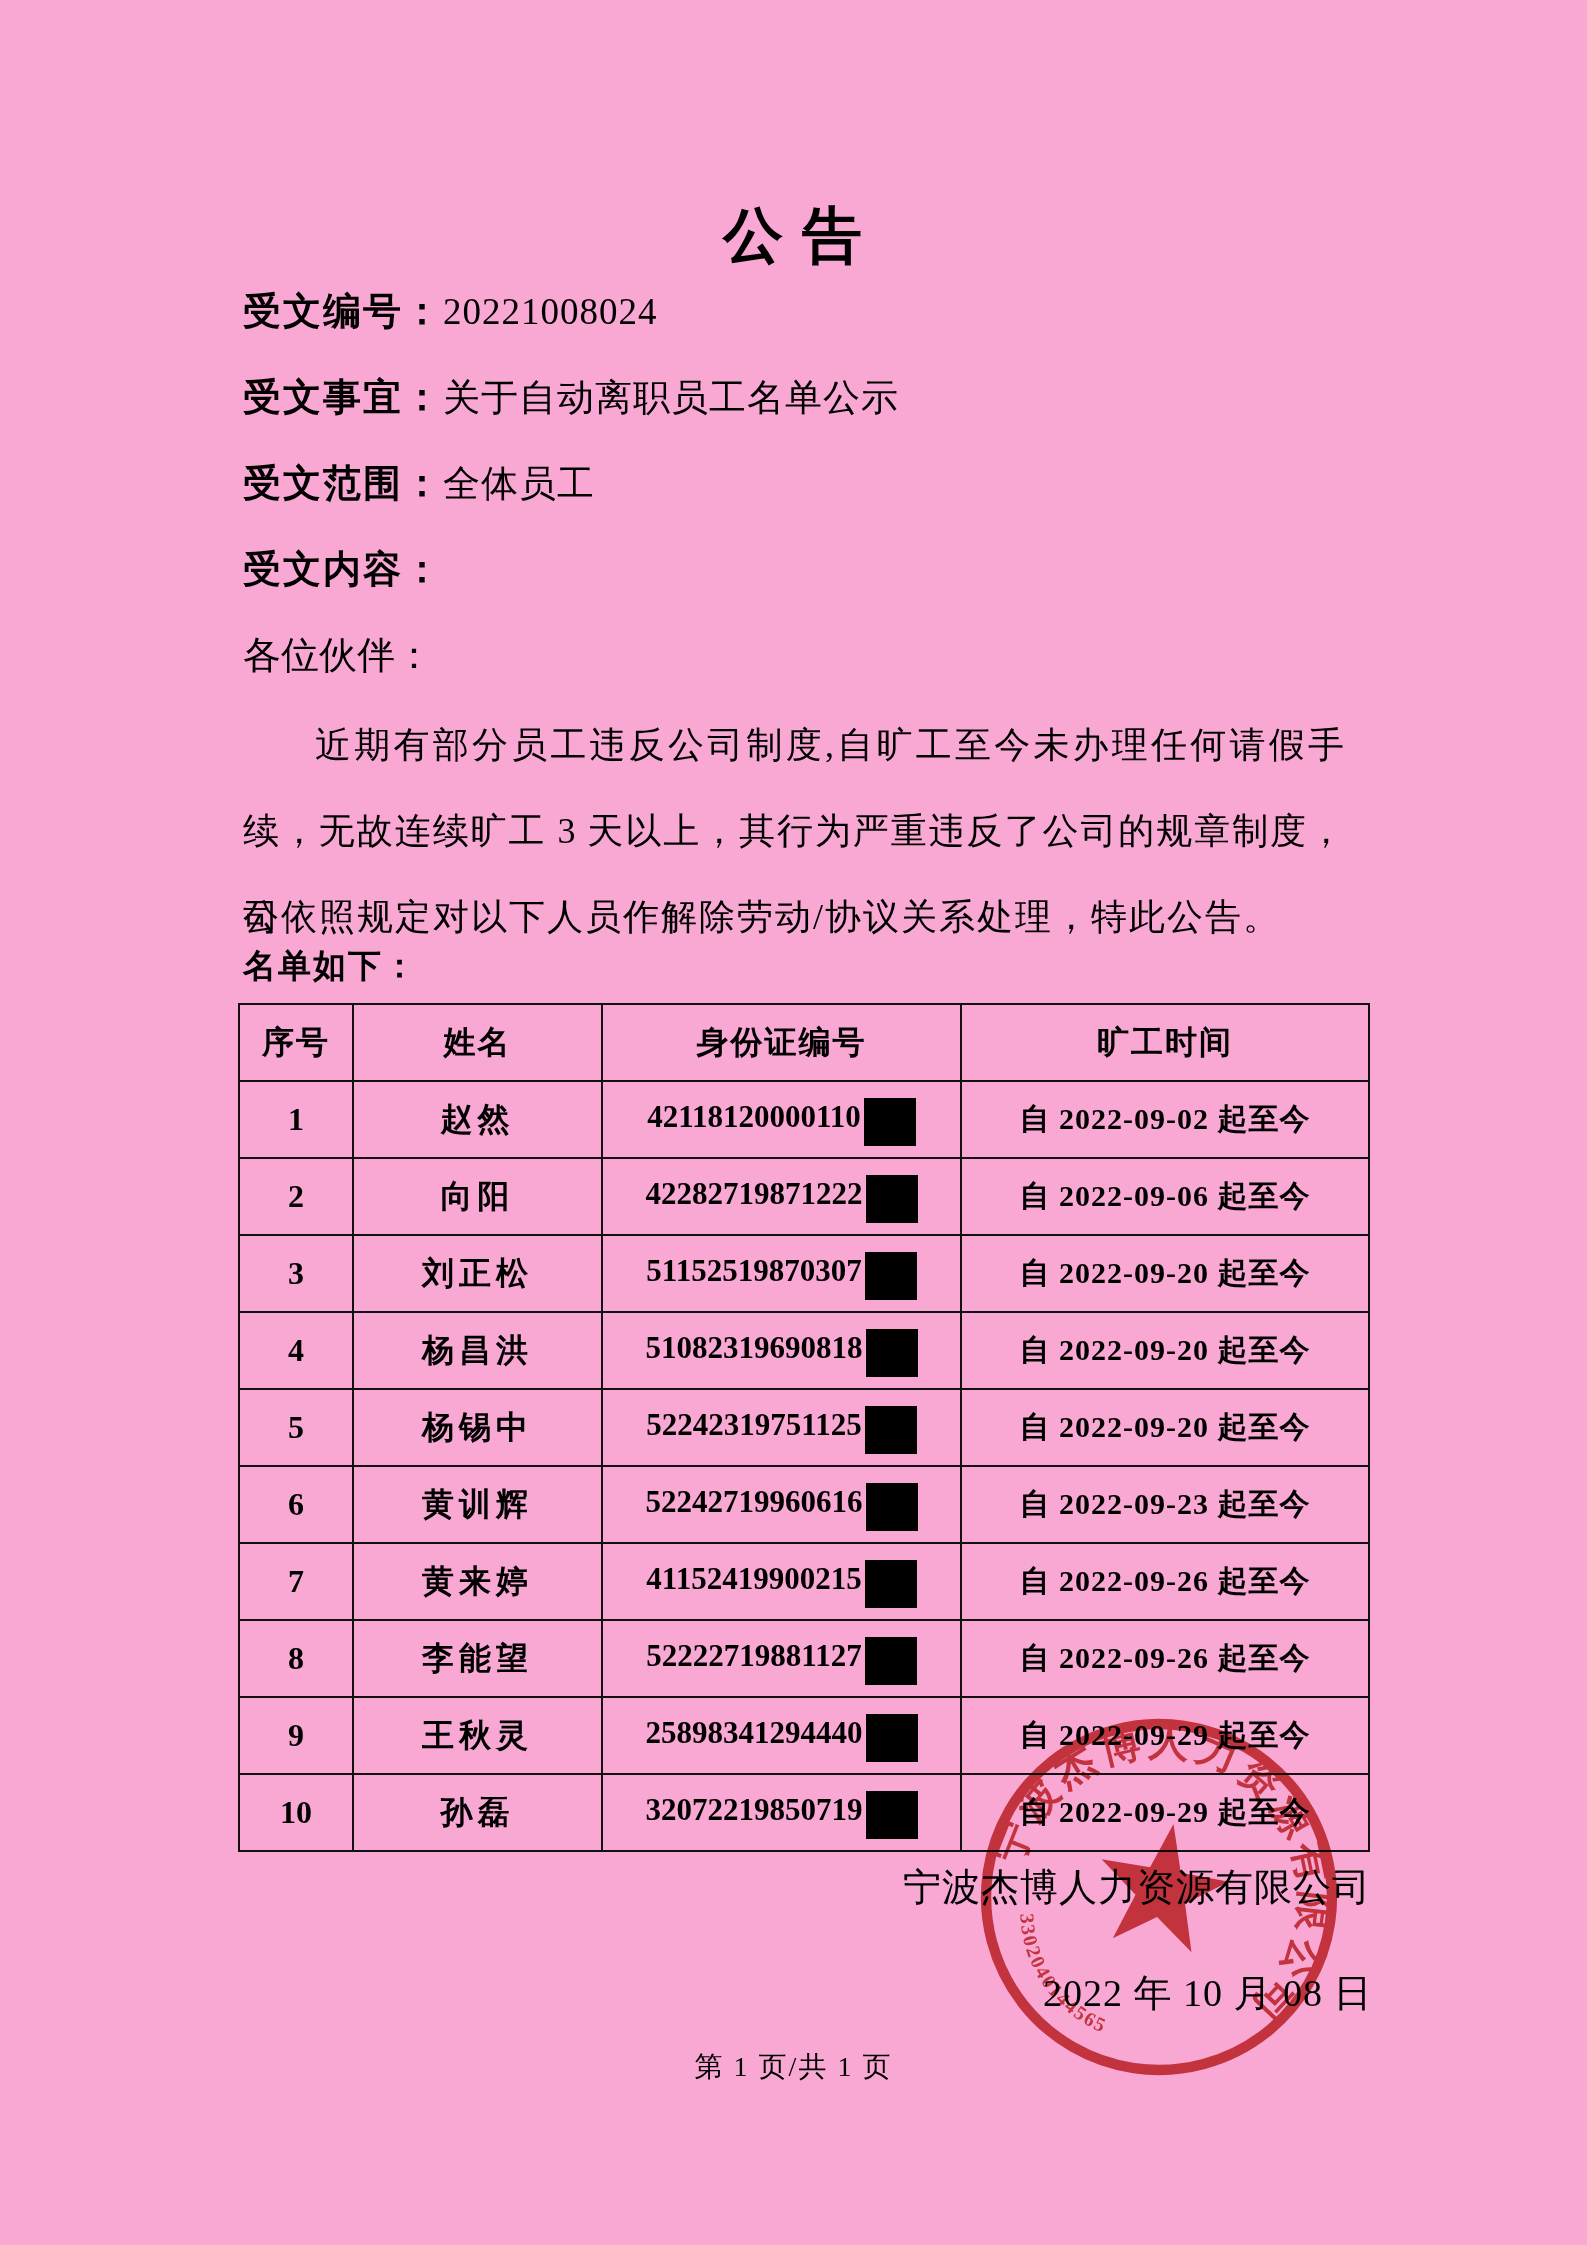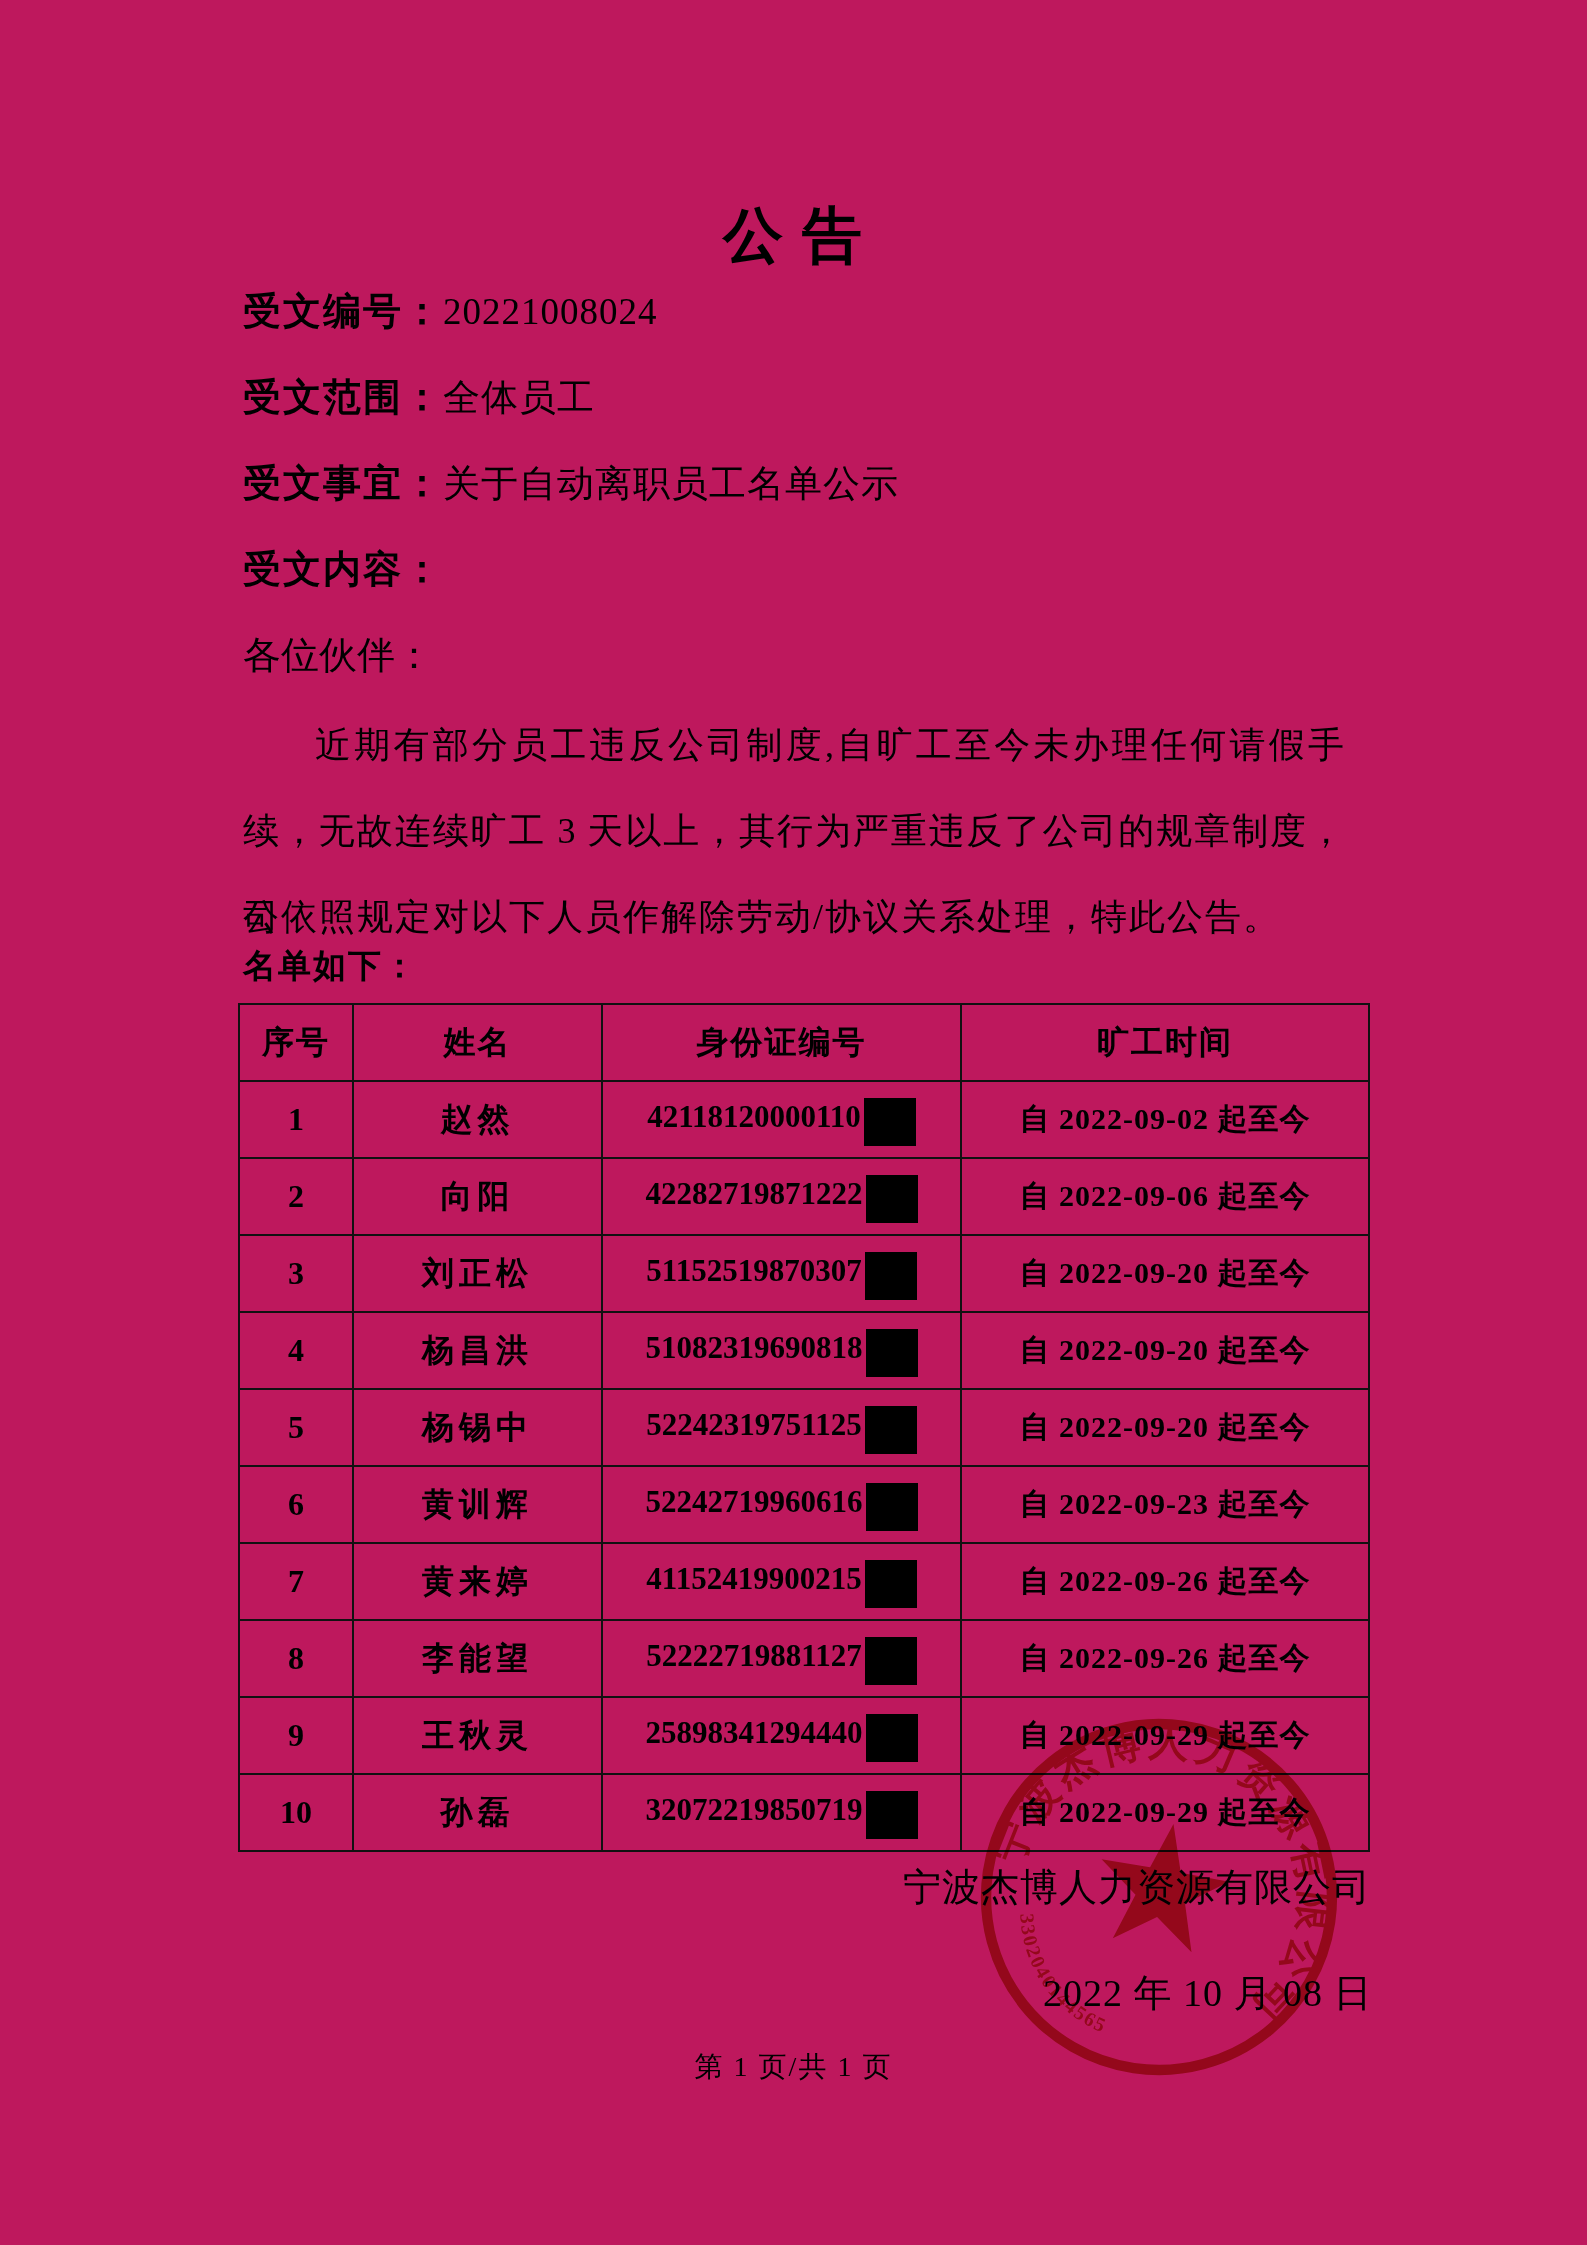--- a/index.html
+++ b/index.html
@@ -1,20 +1,20 @@
 <!DOCTYPE html>
 <html><head>
 <meta charset="utf-8">
 <style>
   html,body { margin:0; padding:0; background:#888; }
   .page {
     position:relative;
     width:1587px; height:2245px;
     margin:0 auto;
-    background:#be185d;
+    background:#f9a8d4;
     font-family:"Liberation Serif","DejaVu Serif",serif;
     color:#000;
     overflow:hidden;
   }
   .doc-title {
     position:absolute; top:196px; left:0; width:100%;
     text-align:center;
     font-size:60px; font-weight:bold;
     white-space:pre;
     letter-spacing:2px;
@@ -100,24 +100,24 @@
 
 <div class="page">
 
   <div class="doc-title">公 告</div>
 
   <div class="flow">
     <div class="flow-line">
       <span class="lbl">受文编号：</span><span class="val">20221008024</span>
     </div>
     <div class="flow-line">
+      <span class="lbl">受文事宜：</span><span class="val">关于自动离职员工名单公示</span>
+    </div>
+    <div class="flow-line">
       <span class="lbl">受文范围：</span><span class="val">全体员工</span>
-    </div>
-    <div class="flow-line">
-      <span class="lbl">受文事宜：</span><span class="val">关于自动离职员工名单公示</span>
     </div>
     <div class="flow-line">
       <span class="lbl">受文内容：</span><span class="val"></span>
     </div>
     <div class="flow-line">各位伙伴：</div>
     <div class="body-line first">近期有部分员工违反公司制度,自旷工至今未办理任何请假手</div>
     <div class="body-line">续，无故连续旷工 3 天以上，其行为严重违反了公司的规章制度，公</div>
     <div class="body-line last">司依照规定对以下人员作解除劳动/协议关系处理，特此公告。</div>
   </div>
 

